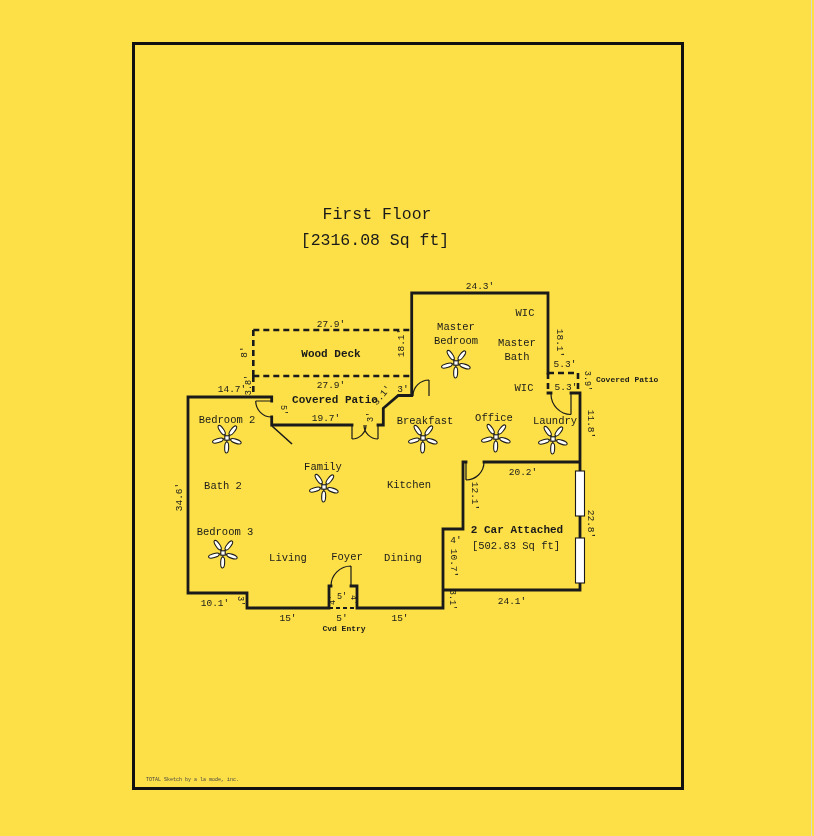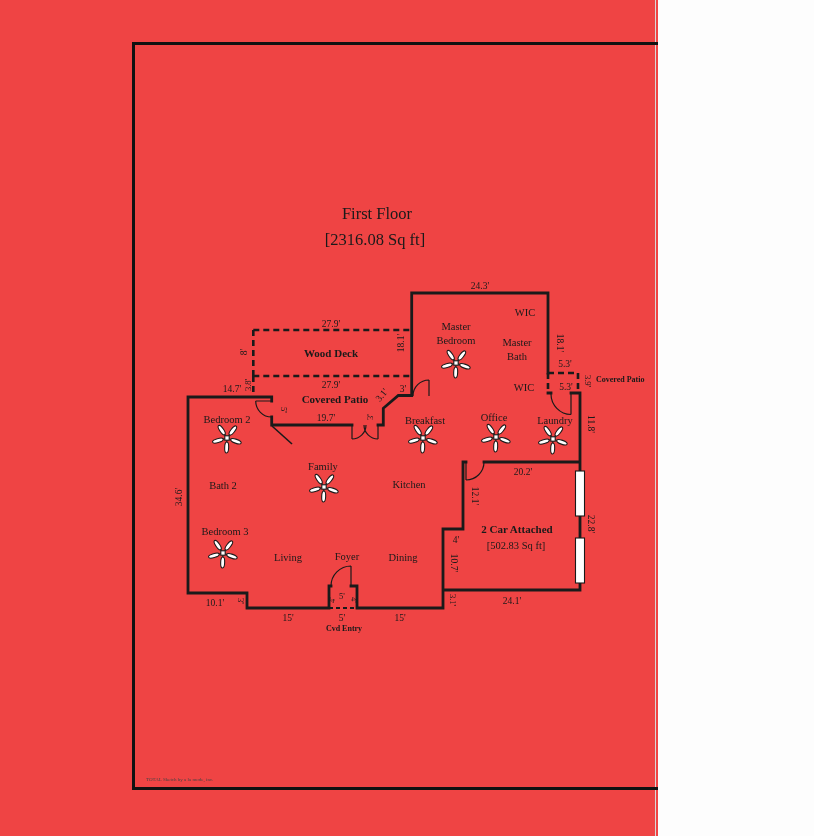--- a/index.html
+++ b/index.html
@@ -1,17 +1,17 @@
 <!DOCTYPE html>
 <html><head>
 <meta charset="utf-8">
 <style>
   html,body{margin:0;padding:0;background:#fdfdfd;}
-  .sheet{position:relative;width:658px;height:836px;background:#ef4444;overflow:hidden;
-         font-family:Liberation Serif, serif;}
+  .sheet{position:relative;width:814px;height:836px;background:#fde047;overflow:hidden;
+         font-family:Liberation Mono, monospace;}
   .sheet svg{position:absolute;left:0;top:0;}
   .edge{position:absolute;right:2px;top:0;width:1px;height:100%;background:#d8d8d8;}
   text{fill:#1a1a1a;}
   .title{font-size:16.5px;}
   .rm{font-size:10.5px;}
   .rmb{font-size:11px;font-weight:bold;}
   .rmbs{font-size:8px;font-weight:bold;}
   .dm{font-size:9.5px;}
   .dms{font-size:8.5px;}
   .tiny{font-size:5px;fill:#444;}

